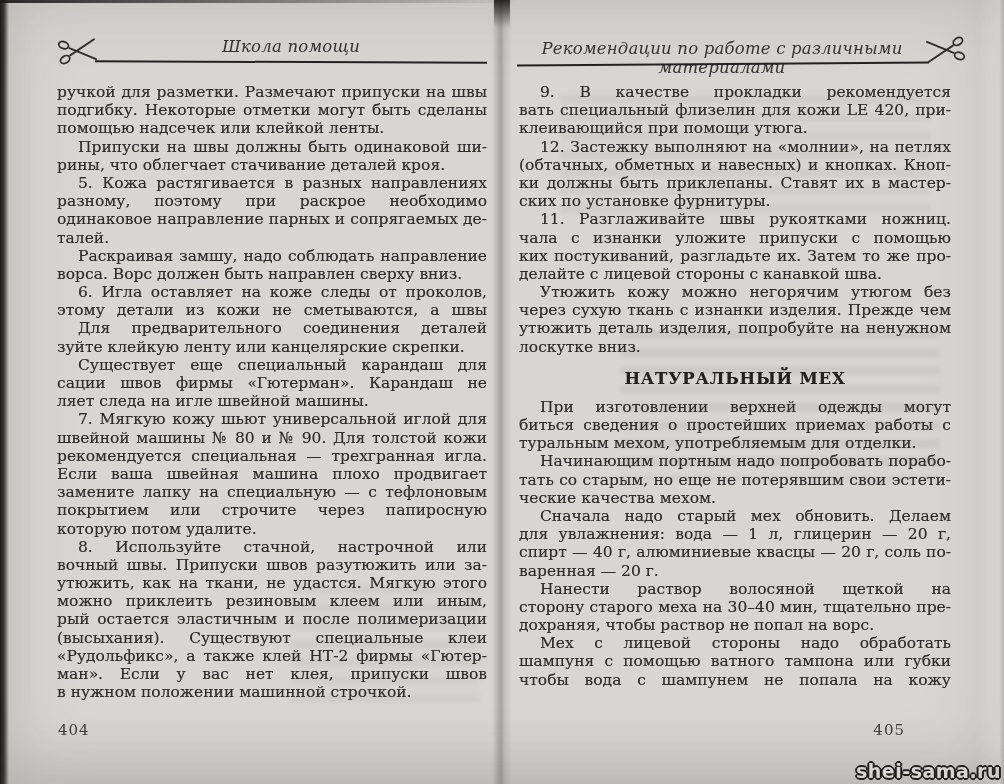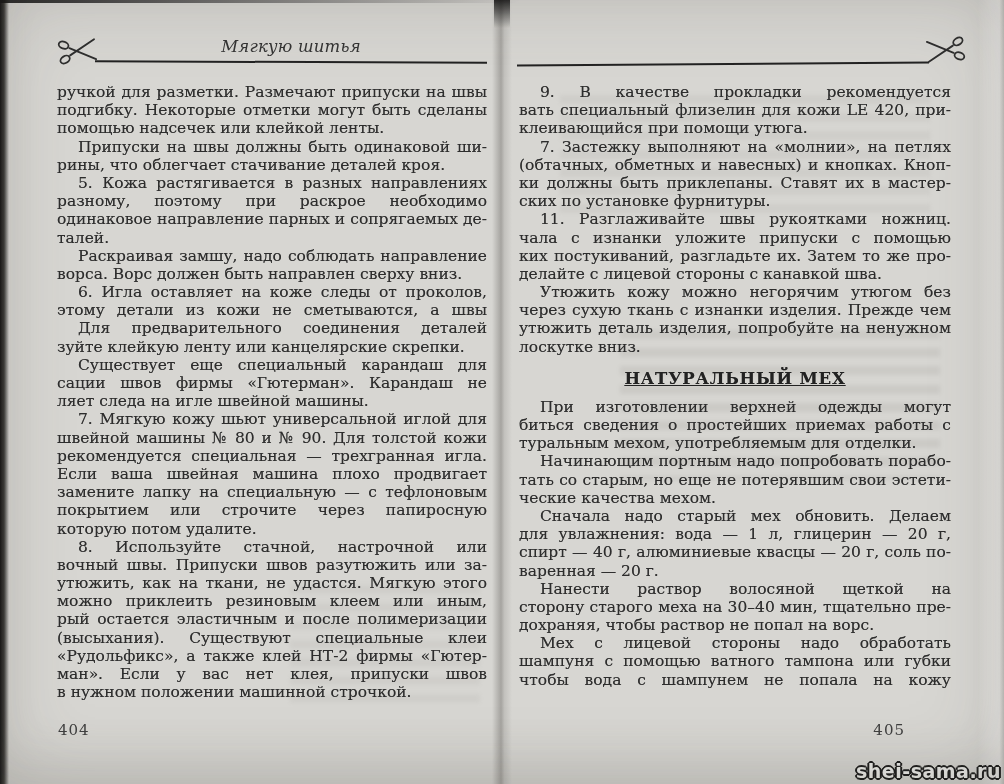--- a/index.html
+++ b/index.html
@@ -36,21 +36,21 @@
   .scissors{position:absolute;width:40px;height:28px;}
   .scissors.flip{transform:scaleX(-1) rotate(6deg);}
   .scissors.l{transform:rotate(-6deg);}
   
   .textcol{position:absolute;font-size:15.5px;line-height:18.2px;
     text-shadow:0 0 0.5px rgba(40,40,40,0.5);}
   .line{height:18.2px;line-height:18.2px;overflow:hidden;text-align:left;}
   .line.j{text-align:justify;text-align-last:justify;}
   .line.ind{text-indent:21px;}
   .section-heading{height:20px;line-height:20px;margin:13px 0 9px;
-    text-align:center;font-weight:bold;font-size:16.5px;letter-spacing:0.8px;color:#222;text-decoration:underline;}
+    text-align:center;font-weight:bold;font-size:16.5px;letter-spacing:0.8px;color:#222;}
   .pagenum{position:absolute;font-size:15px;color:#404040;letter-spacing:1px;}
   
   .watermark{
     position:absolute;right:3px;bottom:2px;
     font-family:"DejaVu Sans","Liberation Sans",sans-serif;
     font-weight:bold;font-size:19px;letter-spacing:0.5px;color:#efefec;
     text-shadow:-2px 0 0 #1c1c1c,2px 0 0 #1c1c1c,0 -2px 0 #1c1c1c,0 2px 0 #1c1c1c,
       -1px -1px 0 #1c1c1c,1px -1px 0 #1c1c1c,-1px 1px 0 #1c1c1c,1px 1px 0 #1c1c1c;
   }
 </style>
@@ -71,23 +71,24 @@
   <span class="scissors l" style="left:57px;top:37px;">
     <svg viewBox="0 0 44 30" width="40" height="28">
       <g fill="none" stroke="#2e2e2e" stroke-width="2" stroke-linecap="round">
         <path d="M42 4 L14 19"></path>
         <path d="M42 26 L14 11"></path>
         <ellipse cx="8" cy="23" rx="5.5" ry="3.8" transform="rotate(-25 8 23)"></ellipse>
         <ellipse cx="8" cy="7" rx="5.5" ry="3.8" transform="rotate(25 8 7)"></ellipse>
       </g>
     </svg>
   </span>
-  <div class="header-text" style="left:95px;top:37px;width:392px;">Мягкую шитья</div>
+  <div class="header-text" style="left:95px;top:37px;width:392px;">Школа помощи</div>
   <div class="header-rule" style="left:95px;top:61px;width:392px;transform:rotate(0.2deg);"></div>
 
+  <div class="header-text" style="left:517px;top:39px;width:410px;">Рекомендации по работе с различными материалами</div>
   <div class="header-rule" style="left:517px;top:63px;width:412px;transform:rotate(-0.4deg);"></div>
   <span class="scissors flip" style="left:926px;top:36px;">
     <svg viewBox="0 0 44 30" width="40" height="28">
       <g fill="none" stroke="#2e2e2e" stroke-width="2" stroke-linecap="round">
         <path d="M42 4 L14 19"></path>
         <path d="M42 26 L14 11"></path>
         <ellipse cx="8" cy="23" rx="5.5" ry="3.8" transform="rotate(-25 8 23)"></ellipse>
         <ellipse cx="8" cy="7" rx="5.5" ry="3.8" transform="rotate(25 8 7)"></ellipse>
       </g>
     </svg>
@@ -126,21 +127,21 @@
       <div class="line j">рый остается эластичным и после полимеризации</div>
       <div class="line j">(высыхания). Существуют специальные клеи фирмы</div>
       <div class="line j">«Рудольфикс», а также клей НТ-2 фирмы «Гютер-</div>
       <div class="line j">ман». Если у вас нет клея, припуски швов закрепите</div>
       <div class="line">в нужном положении машинной строчкой.</div>
     </div>
   <div class="textcol" style="left:519px;top:83px;width:432px;">
       <div class="line j ind">9. В качестве прокладки рекомендуется использо-</div>
       <div class="line j">вать специальный флизелин для кожи LE 420, при-</div>
       <div class="line">клеивающийся при помощи утюга.</div>
-      <div class="line j ind">7. Застежку выполняют на «молнии», на петлях</div>
+      <div class="line j ind">12. Застежку выполняют на «молнии», на петлях</div>
       <div class="line j">(обтачных, обметных и навесных) и кнопках. Кноп-</div>
       <div class="line j">ки должны быть приклепаны. Ставят их в мастер-</div>
       <div class="line">ских по установке фурнитуры.</div>
       <div class="line j ind">11. Разглаживайте швы рукоятками ножниц. Сна-</div>
       <div class="line j">чала с изнанки уложите припуски с помощью корот-</div>
       <div class="line j">ких постукиваний, разгладьте их. Затем то же про-</div>
       <div class="line">делайте с лицевой стороны с канавкой шва.</div>
       <div class="line j ind">Утюжить кожу можно негорячим утюгом без пара</div>
       <div class="line j">через сухую ткань с изнанки изделия. Прежде чем</div>
       <div class="line j">утюжить деталь изделия, попробуйте на ненужном</div>

